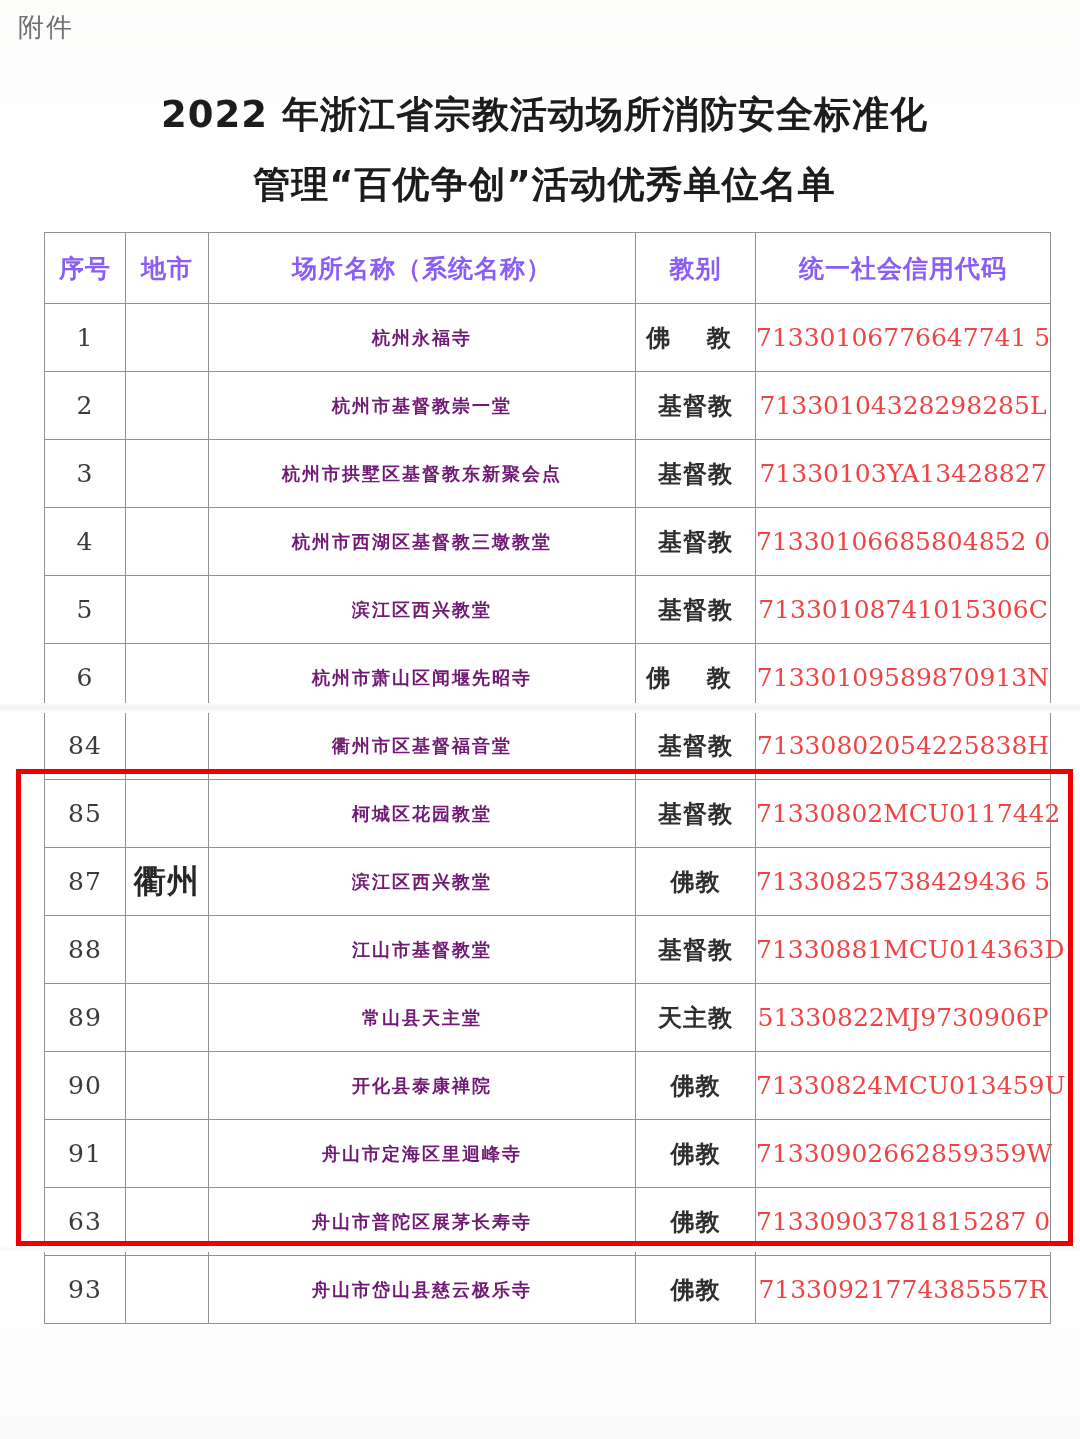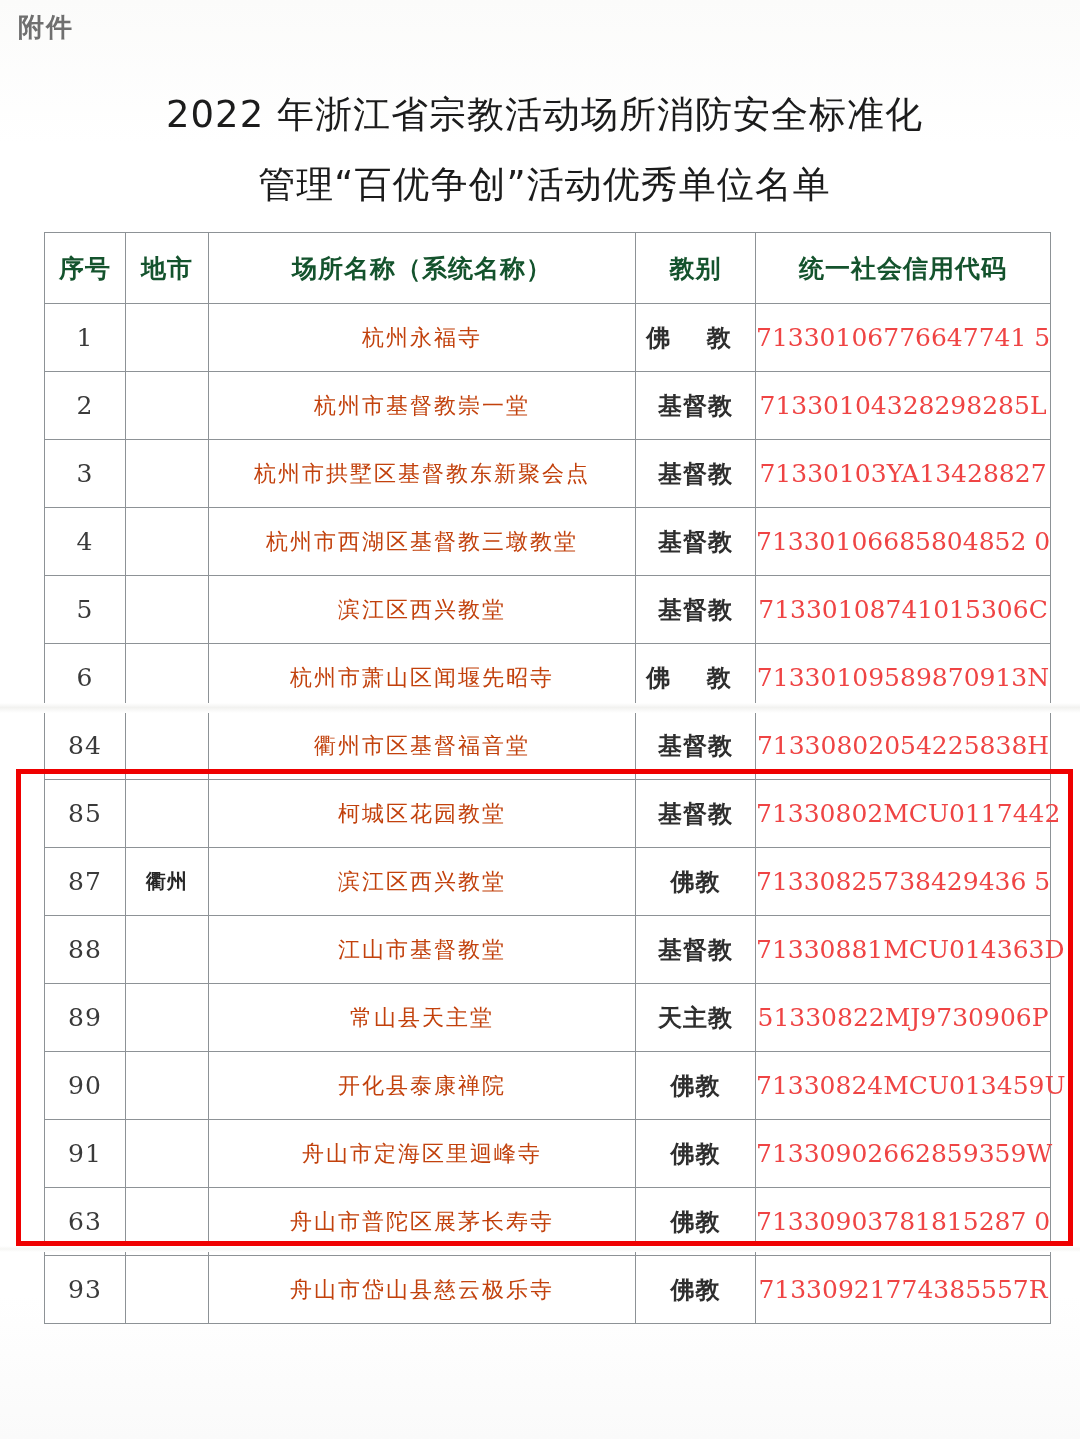--- a/index.html
+++ b/index.html
@@ -27,33 +27,33 @@
   
   #attachment-label {
     position: absolute;
     left: 18px;
     top: 10px;
     font-size: 26px;
     line-height: 34px;
     letter-spacing: 2px;
     color: #6f6f6f;
     font-family: "DejaVu Serif", "Liberation Serif", serif;
-    font-weight: 700;
+    font-weight: 400;
     white-space: nowrap;
   }
 
   
   #doc-title {
     position: absolute;
     left: 0;
     right: 0;
     top: 80px;
     text-align: center;
     font-family: "DejaVu Sans", "Liberation Sans", sans-serif;
-    font-weight: 400;
+    font-weight: 700;
     font-size: 37px;
     line-height: 70px;
     letter-spacing: 1px;
     color: #1c1c1c;
     padding-left: 9px;
   }
   #doc-title .tline { display: block; white-space: nowrap; }
 
   
   #main-table {
@@ -77,46 +77,46 @@
     text-align: center;
     vertical-align: middle;
     padding: 0;
   }
 
   #main-table thead th {
     height: 70px;
     font-family: "DejaVu Sans", "Liberation Sans", sans-serif;
     font-weight: 700;
     font-size: 25px;
-    color: #14532d;
+    color: #8b5cf6;
     letter-spacing: 1px;
     white-space: nowrap;
   }
 
   #main-table tbody tr { height: 67px; }
   #main-table tbody td { height: 67px; }
 
   .cell-seq {
     font-family: "DejaVu Serif", "Liberation Serif", serif;
     font-size: 25px;
     color: #3a3a3a;
     letter-spacing: 1px;
   }
   .cell-city {
     font-family: "DejaVu Sans", "Liberation Sans", sans-serif;
     font-weight: 700;
-    font-size: 20px;
+    font-size: 32px;
     color: #262626;
     letter-spacing: 1px;
   }
   .cell-name {
     font-family: "DejaVu Sans", "Liberation Sans", sans-serif;
-    font-weight: 400;
-    font-size: 22px;
-    color: #c2410c;
+    font-weight: 700;
+    font-size: 18px;
+    color: #701a75;
     letter-spacing: 2px;
     white-space: nowrap;
   }
   .cell-relig {
     font-family: "DejaVu Sans", "Liberation Sans", sans-serif;
     font-weight: 700;
     font-size: 24px;
     color: #2e2e2e;
     letter-spacing: 1px;
     white-space: nowrap;

